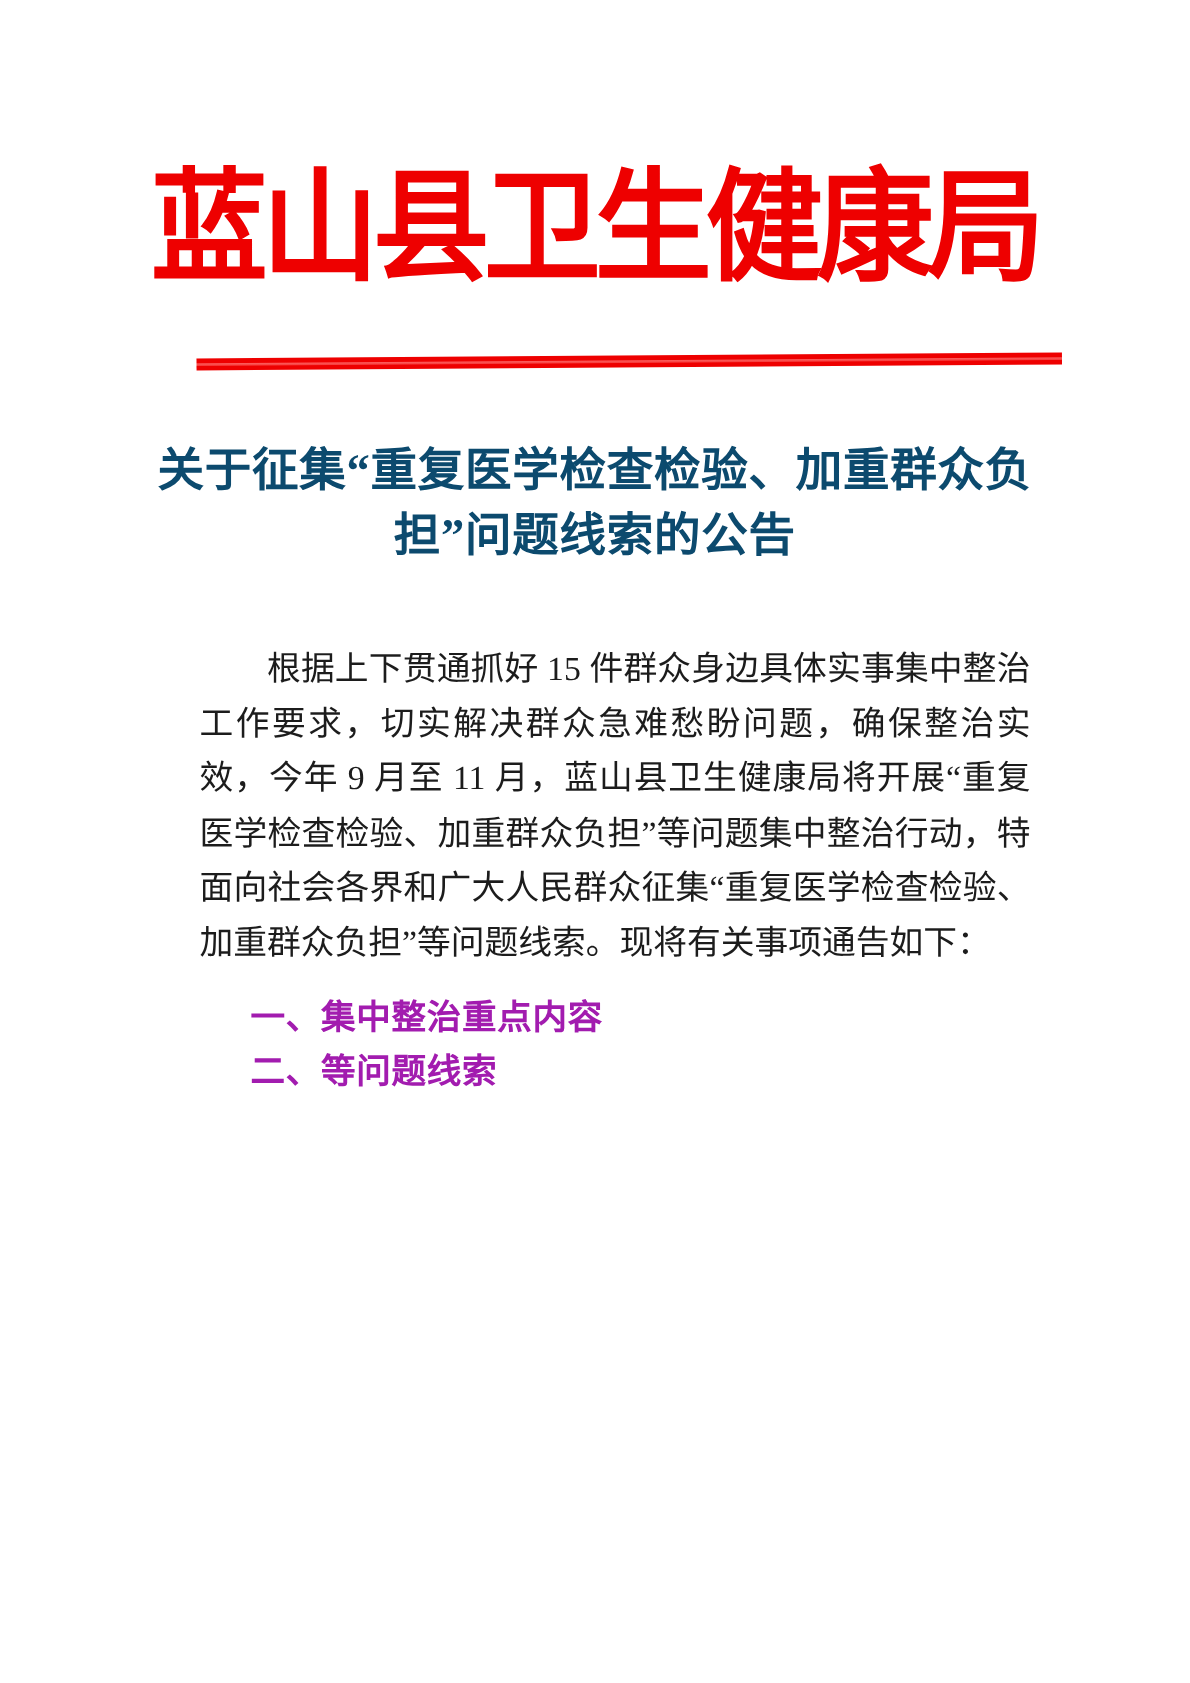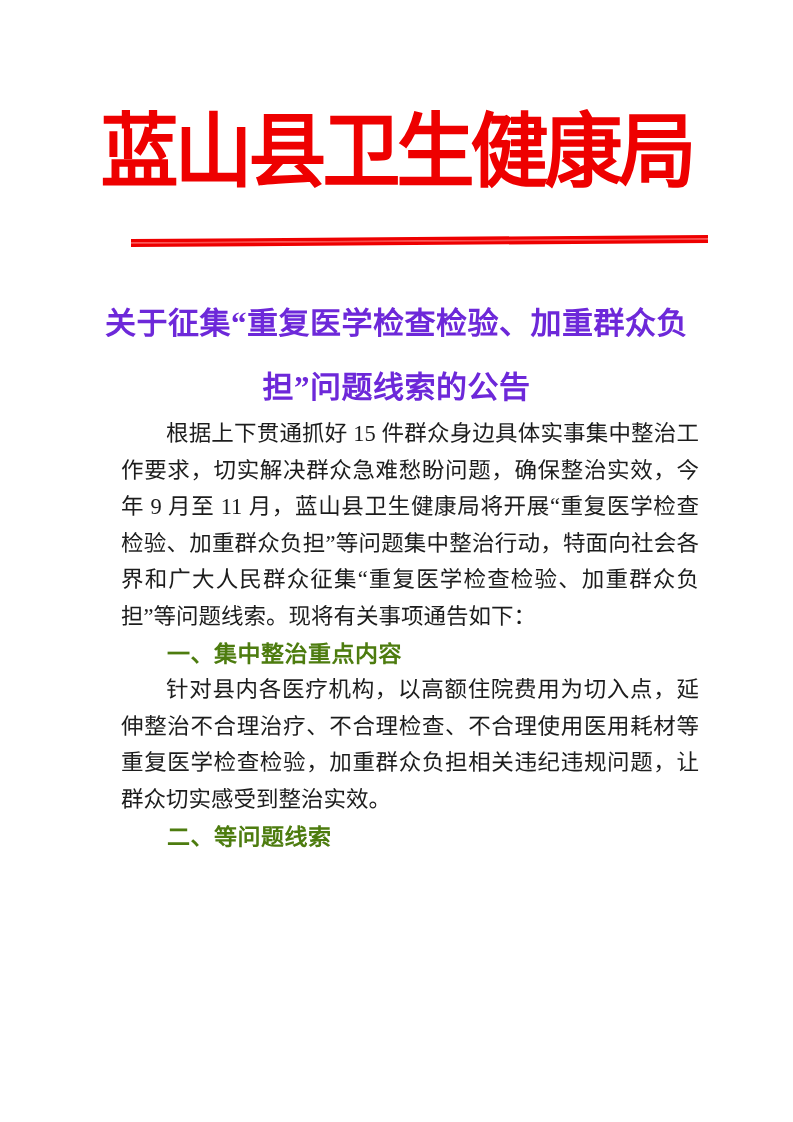--- a/index.html
+++ b/index.html
@@ -54,63 +54,62 @@
   }
   
   .doc-title{
     position:absolute;
     top:292px;
     left:50%;
     transform:translateX(-50%);
     width:586px;
     margin:0;
     text-align:center;
-    color:#6d28d9;
+    color:#0c4a6e;
     font-size:31px;
     font-weight:bold;
-    line-height:64px;
+    line-height:43px;
     letter-spacing:0.5px;
   }
   
   .doc-body{
     position:absolute;
     top:416px;
     left:116px;
     width:578px;
     font-size:22.5px;
     line-height:36.6px;
     text-align:justify;
     color:var(--ink);
   }
   .doc-body p{
-    margin:0;
+    margin:12px;
     text-indent:2em;
   }
   .doc-body h3{
     margin:0;
     text-indent:2em;
     font-family:"Liberation Sans","DejaVu Sans",sans-serif;
     font-size:23px;
     font-weight:bold;
     line-height:36.6px;
-    color:#4d7c0f;
+    color:#a21caf;
     letter-spacing:0.5px;
   }
 </style>
 </head>
 <body>
 
 <div class="page">
 
   <h1 class="masthead">蓝山县卫生健康局</h1>
 
   <div class="red-line"></div>
 
   <h2 class="doc-title">关于征集“重复医学检查检验、加重群众负担”问题线索的公告</h2>
 
   <main class="doc-body" id="body-container">
       <p>根据上下贯通抓好 15 件群众身边具体实事集中整治工作要求，切实解决群众急难愁盼问题，确保整治实效，今年 9 月至 11 月，蓝山县卫生健康局将开展“重复医学检查检验、加重群众负担”等问题集中整治行动，特面向社会各界和广大人民群众征集“重复医学检查检验、加重群众负担”等问题线索。现将有关事项通告如下：</p>
       <h3>一、集中整治重点内容</h3>
-      <p>针对县内各医疗机构，以高额住院费用为切入点，延伸整治不合理治疗、不合理检查、不合理使用医用耗材等重复医学检查检验，加重群众负担相关违纪违规问题，让群众切实感受到整治实效。</p>
       <h3>二、等问题线索</h3>
     </main>
 
 </div>
 
 </body></html>

